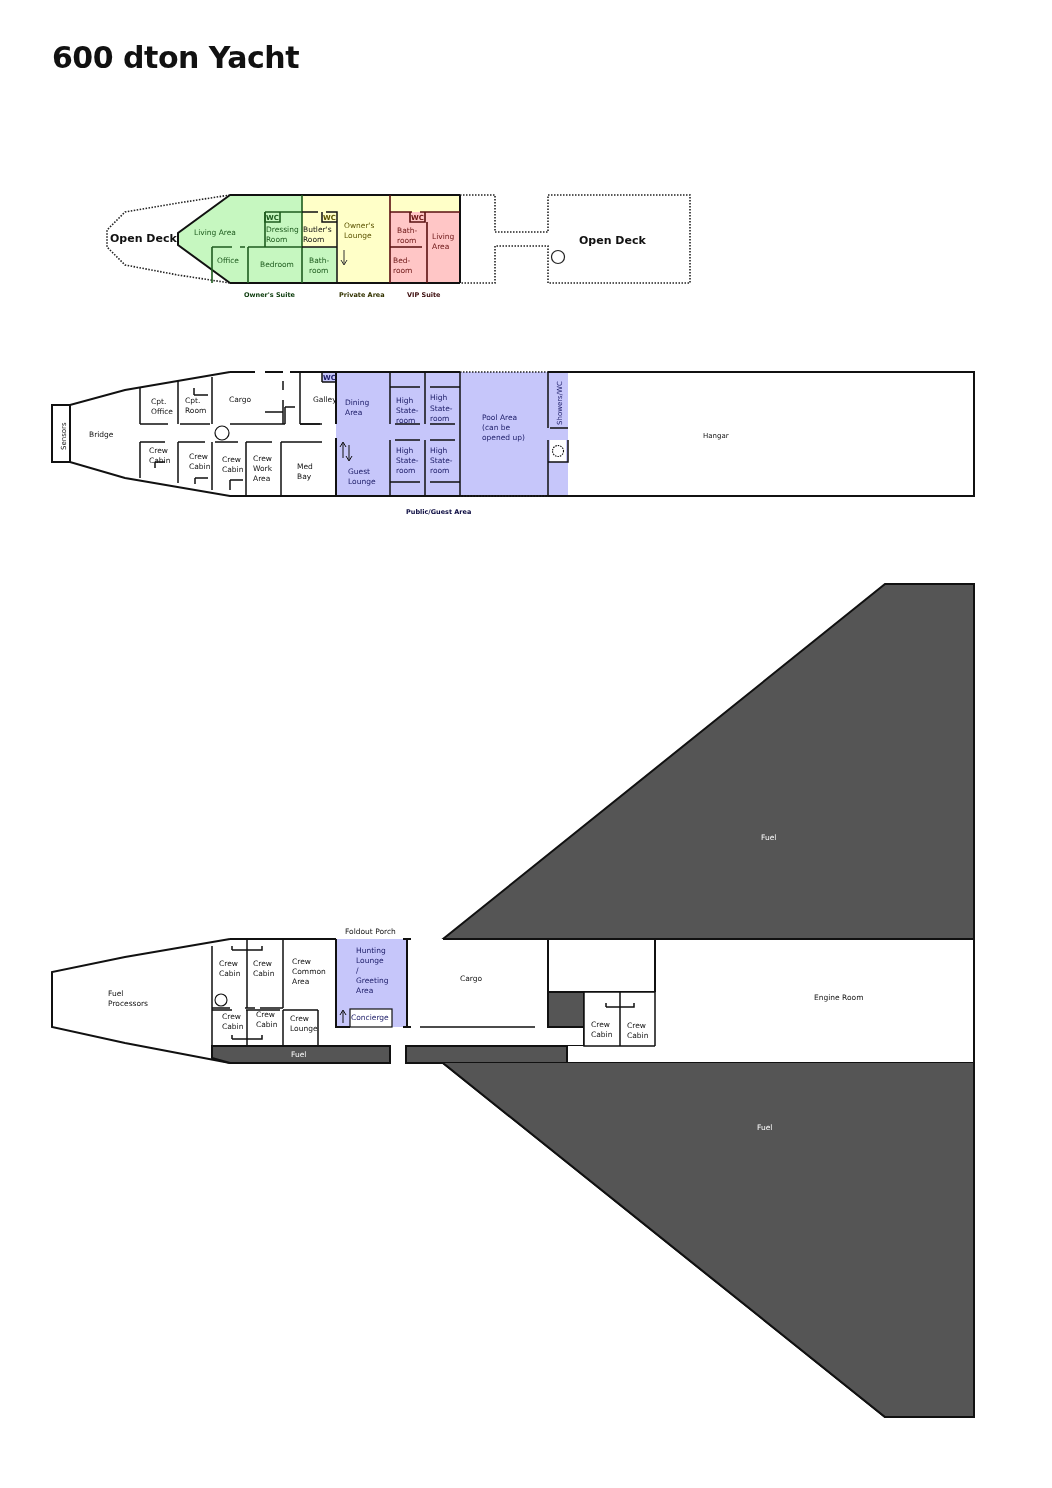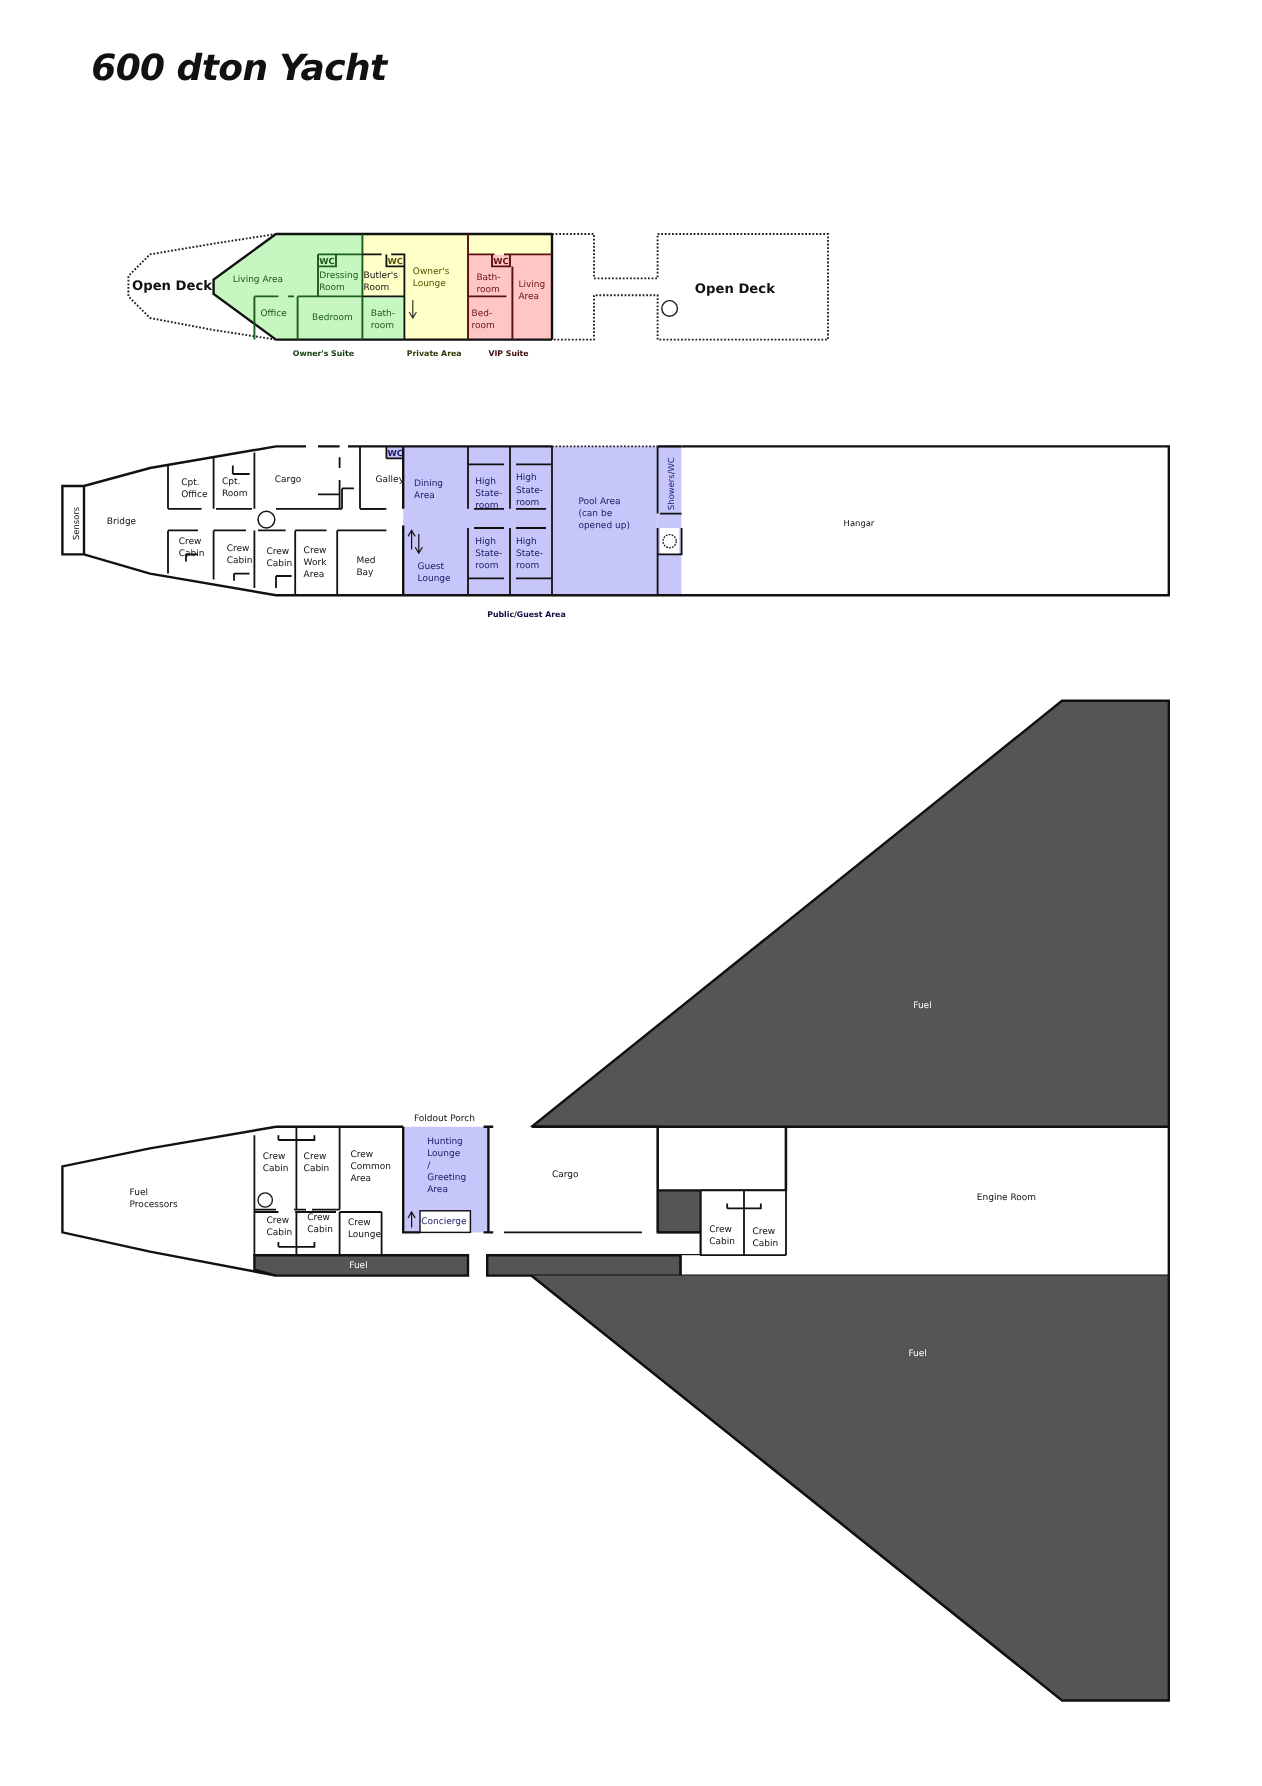--- a/index.html
+++ b/index.html
@@ -1,17 +1,17 @@
 <!DOCTYPE html>
 <html><head>
   <meta charset="utf-8">
   <style>
     html, body { margin: 0; padding: 0; background: #ffffff; }
     body { width: 1052px; height: 1488px; position: relative; overflow: hidden; font-family: "DejaVu Sans", sans-serif; }
-    .title { position: absolute; left: 76px; top: 40px; font-size: 30px; font-weight: bold; color: #111; letter-spacing: -0.5px; font-style: italic; }
+    .title { position: absolute; left: 52px; top: 40px; font-size: 30px; font-weight: bold; color: #111; letter-spacing: -0.5px; }
     svg.plan { position: absolute; left: 0; top: 0; }
     .lbl { font-family: "DejaVu Sans", sans-serif; font-size: 7.5px; fill: #111; }
     .lbl-b { font-family: "DejaVu Sans", sans-serif; font-size: 7px; fill: #111; font-weight: bold; }
     .lbl-lg { font-family: "DejaVu Sans", sans-serif; font-size: 11px; fill: #111; font-weight: bold; }
     .lbl-w { font-family: "DejaVu Sans", sans-serif; font-size: 7.5px; fill: #ffffff; }
     .lbl-green { fill: #1d5a1d; }
     .lbl-olive { fill: #5b5300; }
     .lbl-red { fill: #6b1414; }
     .lbl-blue { fill: #1a1a66; }
     .wall { stroke: #111; stroke-width: 2; fill: none; }

